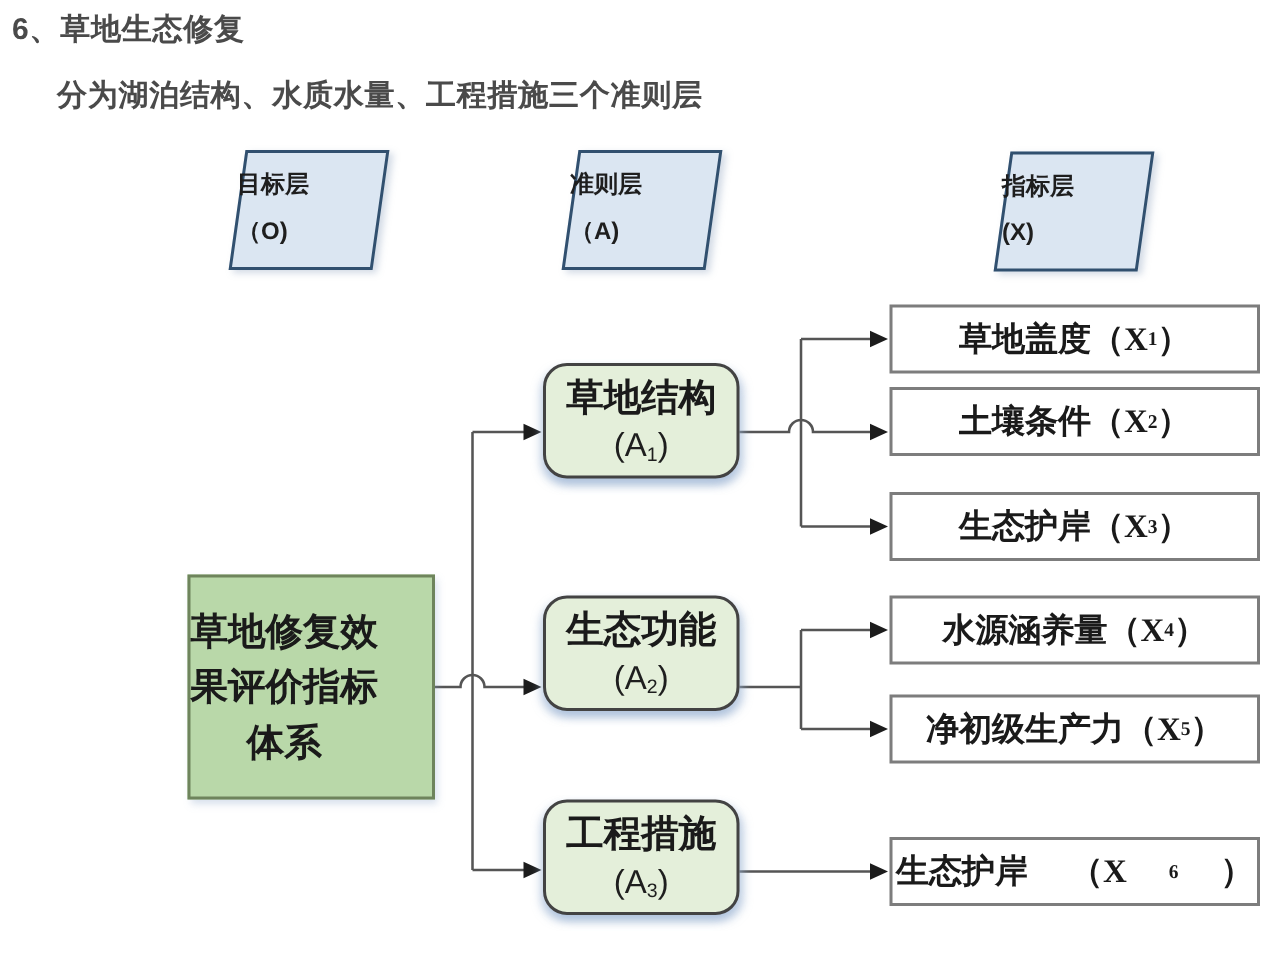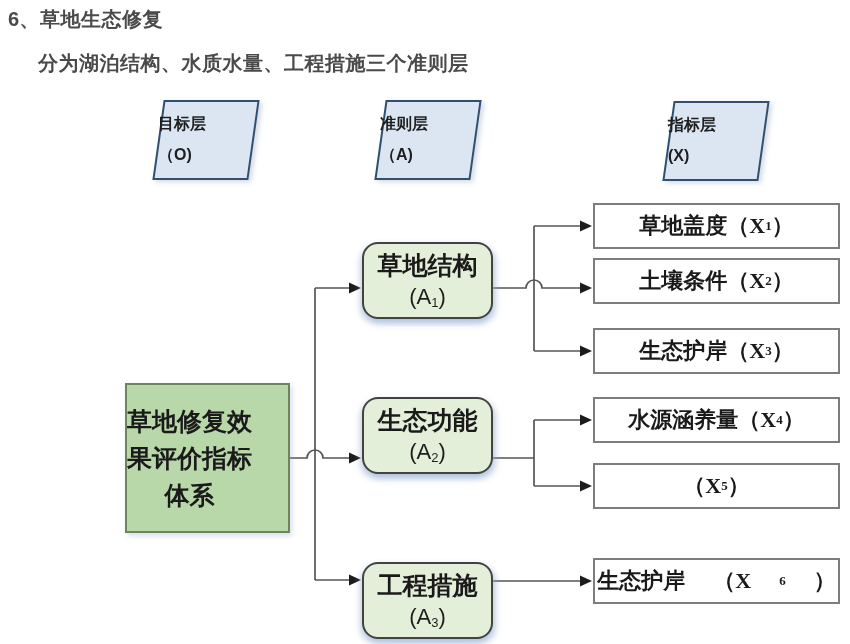--- a/index.html
+++ b/index.html
@@ -139,21 +139,21 @@
   </div>
 
   <div class="cnode" style="top:242px;">
     <div class="zh">草地结构</div>
     <div class="code"><span>(A</span><sub>1</sub><span>)</span></div>
   </div>
   <div class="cnode" style="top:397px;">
     <div class="zh">生态功能</div>
     <div class="code"><span>(A</span><sub>2</sub><span>)</span></div>
   </div>
-  <div class="cnode" style="top:562px;">
+  <div class="cnode" style="top:533px;">
     <div class="zh">工程措施</div>
     <div class="code"><span>(A</span><sub>3</sub><span>)</span></div>
   </div>
 
   <div class="inode" style="top:203px;">
     <span>草地盖度</span>
       <span>（X</span>
       <sub>1</sub>
       <span>）</span>
   </div>
@@ -169,20 +169,21 @@
       <sub>3</sub>
       <span>）</span>
   </div>
   <div class="inode" style="top:397px;">
     <span>水源涵养量</span>
       <span>（X</span>
       <sub>4</sub>
       <span>）</span>
   </div>
   <div class="inode" style="top:463px;">
+    <span>净初级生产力</span>
       <span>（X</span>
       <sub>5</sub>
       <span>）</span>
   </div>
   <div class="inode" style="top:558px;gap:28px;">
     <span>生态护岸</span>
       <span>（X</span>
       <sub>6</sub>
       <span>）</span>
   </div>

